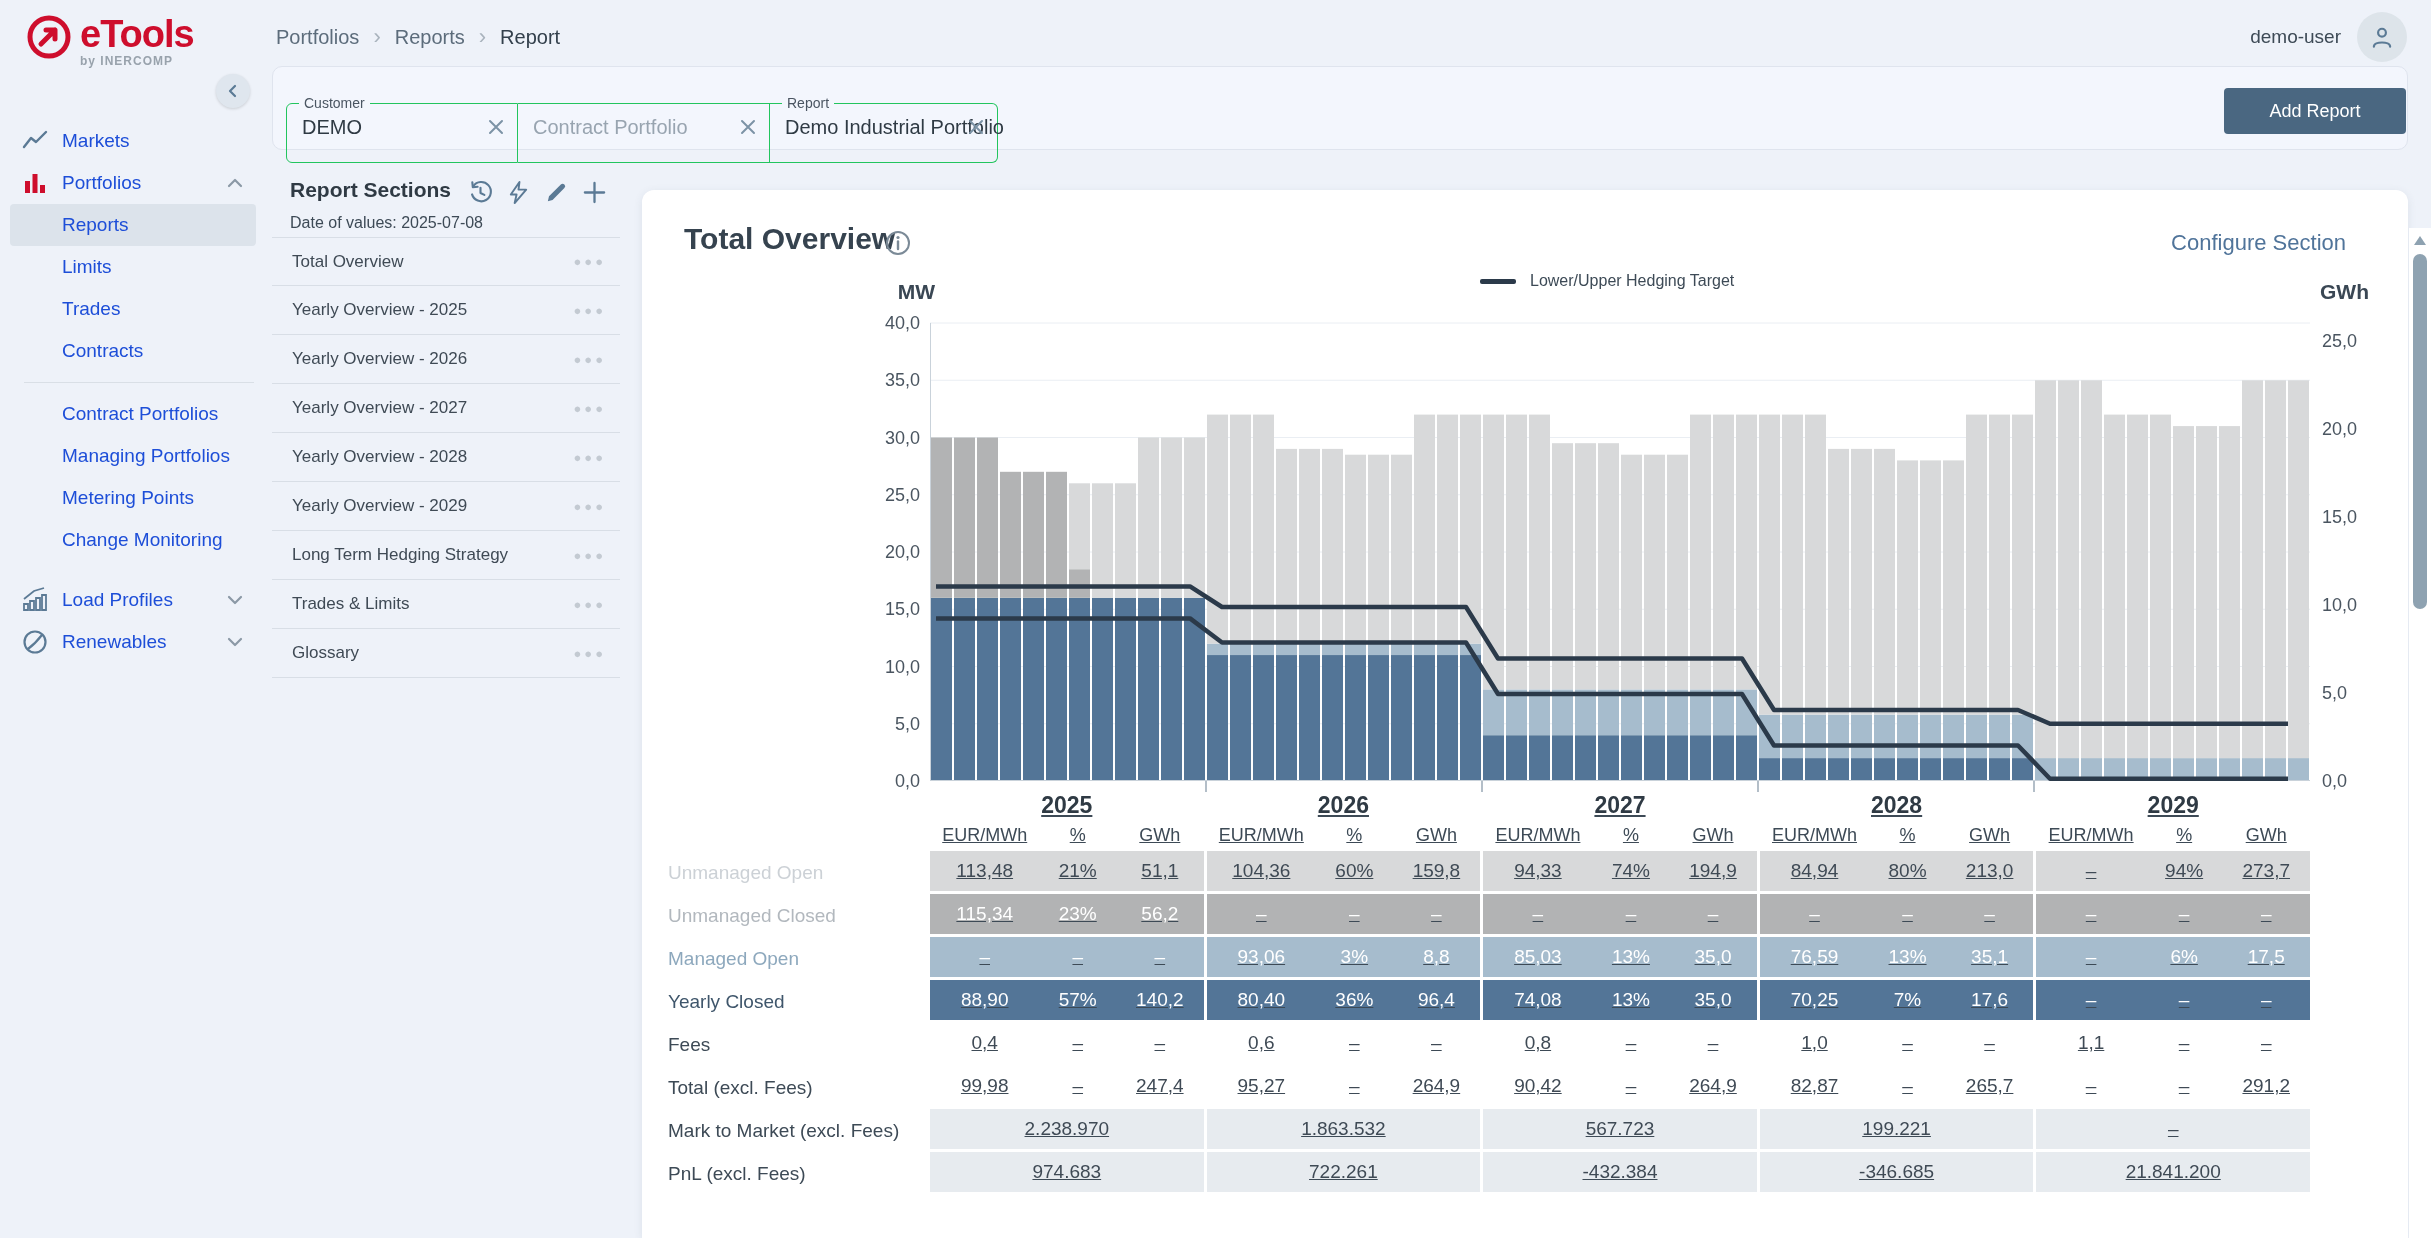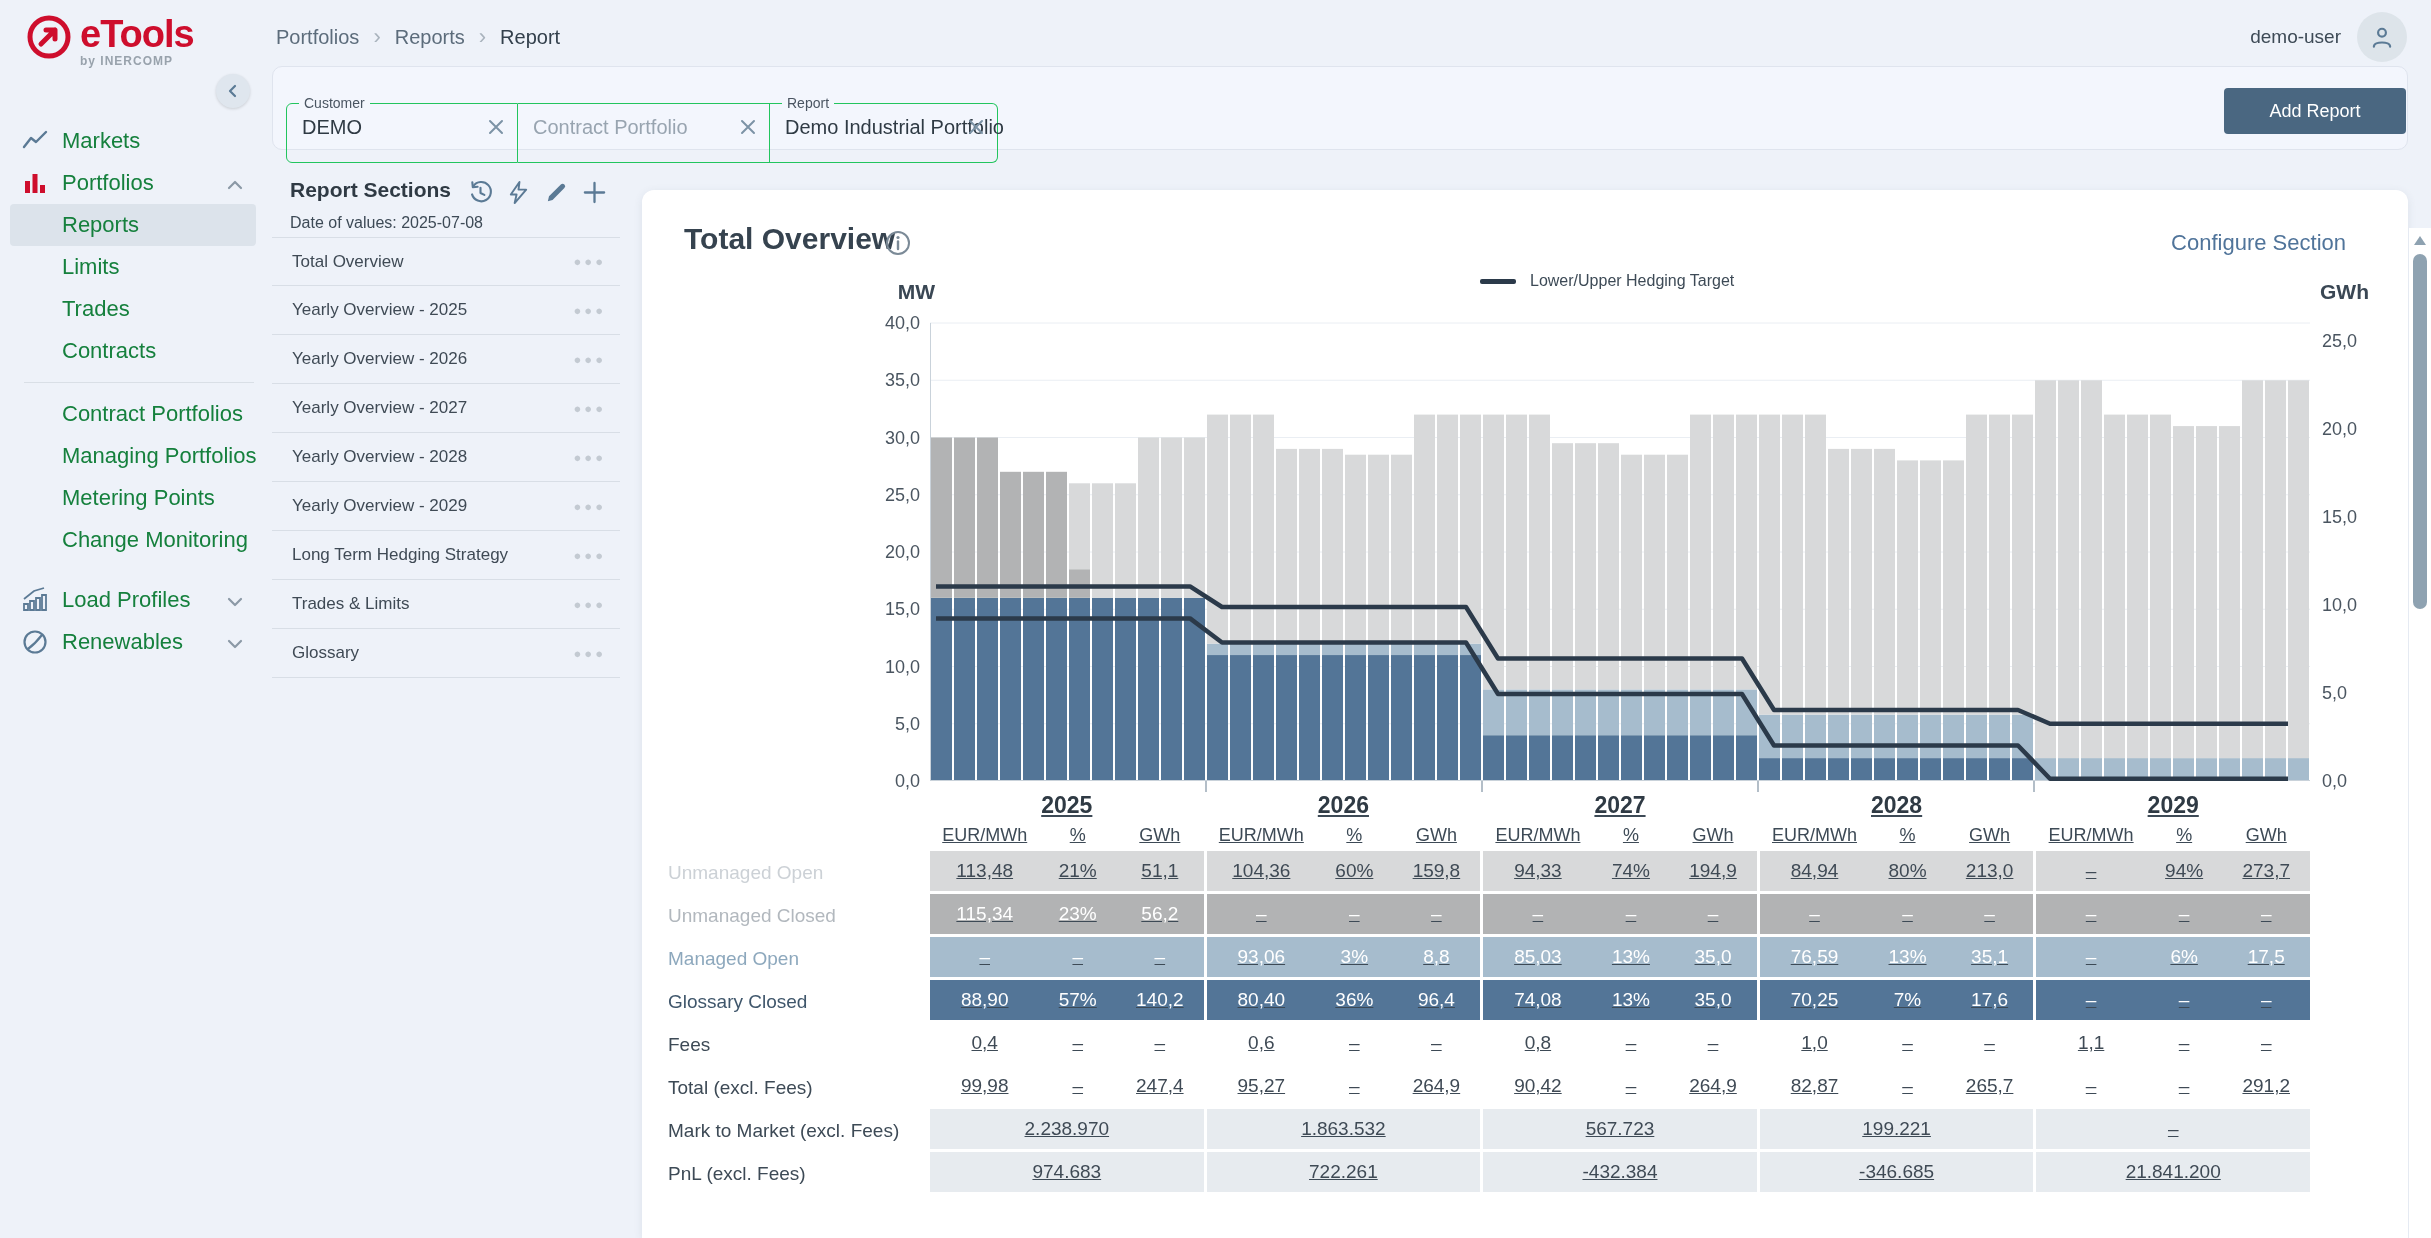--- a/index.html
+++ b/index.html
@@ -17,21 +17,21 @@
   .crumb.current { color:#33404c; }
   .crumb-sep { color:#a9b3bd; font-size:22px; }
   .user-area { position:absolute; right:24px; top:12px; display:flex; align-items:center; gap:16px; }
   .user-name { font-size:19px; color:#3d4a56; }
   .avatar { width:50px; height:50px; border-radius:50%; background:#dde4ea; display:flex; align-items:center; justify-content:center; }
 
   
   .collapse-btn { position:absolute; left:216px; top:74px; width:34px; height:34px; border-radius:50%;
     background:#dfe6ee; box-shadow:0 1px 3px rgba(0,0,0,.15); display:flex; align-items:center; justify-content:center; cursor:pointer; }
   .sidebar { position:absolute; left:0; top:120px; width:266px; }
-  .side-item { position:relative; height:42px; display:flex; align-items:center; font-size:22px; color:#15803d; cursor:pointer; }
+  .side-item { position:relative; height:42px; display:flex; align-items:center; font-size:19px; color:#1d4ed8; cursor:pointer; }
   .side-item .s-icon { position:absolute; left:22px; width:26px; height:26px; }
   .side-item .s-label { position:absolute; left:62px; }
   .side-item.sub .s-label { left:62px; }
   .side-item .s-chev { position:absolute; right:22px; width:18px; height:18px; }
   .side-item.selected { background:#dce3eb; border-radius:4px; margin:0 10px; width:246px; }
   .side-item.selected .s-label { left:52px; }
   .side-divider { height:1px; background:#d9dfe6; margin:10px 0 10px 24px; width:230px; }
   .side-gap { height:18px; }
 
   
@@ -498,21 +498,21 @@
         <div class="tick right" style="top:317.192px">15,0</div>
         <div class="tick right" style="top:229.25599999999997px">20,0</div>
         <div class="tick right" style="top:141.32px">25,0</div>
       </div>
 
     <div class="rt-labels" id="rt-labels">
         <div style="height:61px"></div>
         <div class="rt-label" style="color:#ccd1d6">Unmanaged Open</div>
         <div class="rt-label" style="color:#b2b8be">Unmanaged Closed</div>
         <div class="rt-label" style="color:#8da8bd">Managed Open</div>
-        <div class="rt-label" style="color:#3f566b">Glossary Closed</div>
+        <div class="rt-label" style="color:#3f566b">Yearly Closed</div>
         <div class="rt-label" style="color:#3d4a56">Fees</div>
         <div class="rt-label" style="color:#3d4a56">Total (excl. Fees)</div>
         <div class="rt-label" style="color:#3d4a56">Mark to Market (excl. Fees)</div>
         <div class="rt-label" style="color:#3d4a56">PnL (excl. Fees)</div>
       </div>
     <div class="rt" id="rt">
         <div class="rt-year-row">
           <div class="rt-year">2025</div>
           <div class="rt-year">2026</div>
           <div class="rt-year">2027</div>

